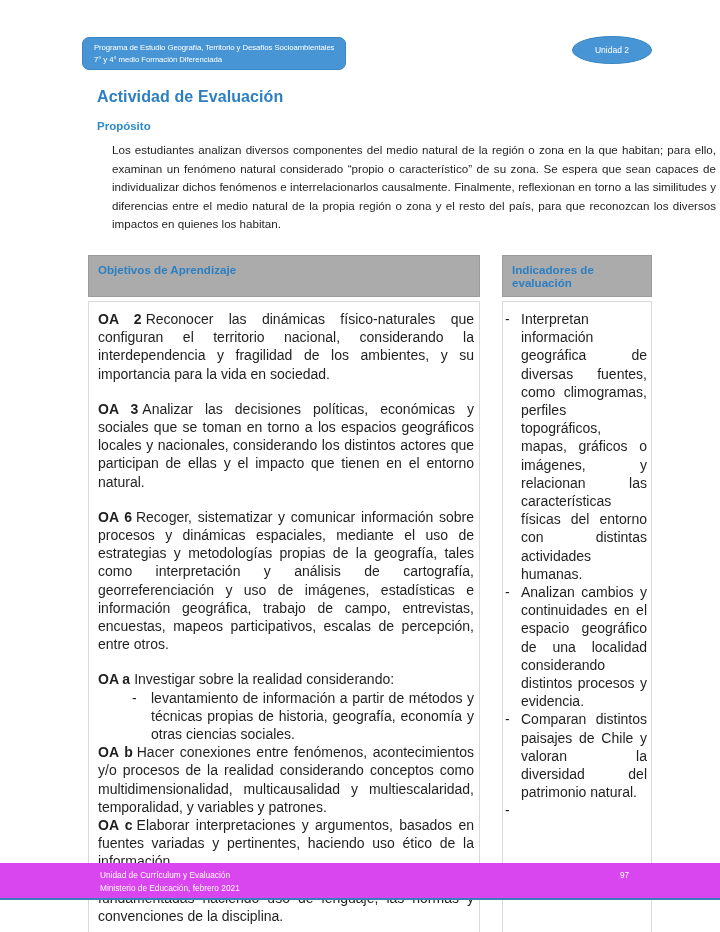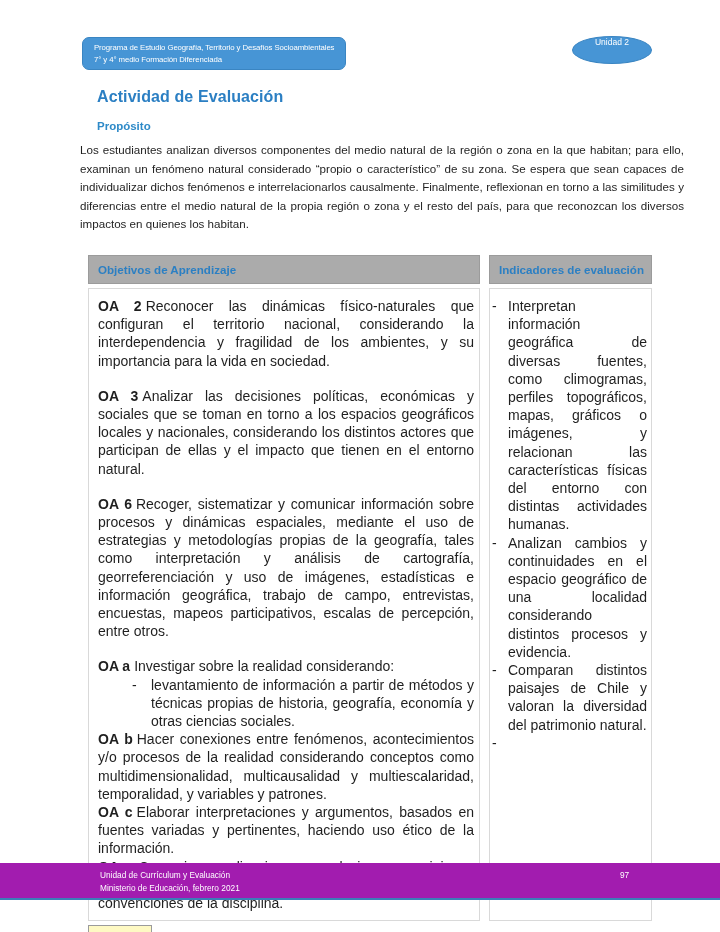--- a/index.html
+++ b/index.html
@@ -10,38 +10,38 @@
   
   .program-box{
     position:absolute;left:82px;top:37px;
     background:#4795d5;border:1px solid #3a85c2;border-radius:7px;
     color:#ffffff;font-size:7.8px;line-height:1.5;padding:4px 11px;
     white-space:nowrap;letter-spacing:-0.1px;
   }
   .unit-badge{
     position:absolute;left:572px;top:36px;width:78px;height:26px;
     background:#4795d5;border:1px solid #3a85c2;border-radius:50%;
-    color:#ffffff;font-size:8.5px;display:flex;justify-content:center;
+    color:#ffffff;font-size:8.5px;display:flex;align-items:center;justify-content:center;
   }
   
   .doc-title{
     position:absolute;left:97px;top:88px;margin:0;
     color:#2b7fc3;font-size:16px;font-weight:bold;letter-spacing:0.1px;
   }
   .purpose-heading{
     position:absolute;left:97px;top:120px;margin:0;
     color:#2e8ac8;font-size:11.5px;font-weight:bold;
   }
   .purpose-text{
-    position:absolute;left:80px;top:141px;width:604px;margin:0;
+    position:absolute;left:112px;top:141px;width:604px;margin:0;
     font-size:11.6px;line-height:18.6px;text-align:justify;
   }
   
   .doc-table{position:absolute;left:88px;top:255px;width:564px;}
-  .t-row{display:flex;gap:9px;margin-bottom:4px;align-items:stretch;}
+  .t-row{display:flex;gap:22px;margin-bottom:4px;align-items:stretch;}
   .cell-left{width:392px;box-sizing:border-box;}
   .cell-right{flex:1;box-sizing:border-box;}
   .head-cell{
     background:#ababab;border:1px solid #9b9b9b;
     color:#2b7fc3;font-weight:bold;font-size:11.6px;
     padding:7px 5px 7px 9px;
   }
   .body-cell{
     background:#ffffff;border:1px solid #d9d9d9;
     font-size:14px;line-height:18.2px;
@@ -61,21 +61,21 @@
     width:64px;box-sizing:border-box;background:#fef9c3;border:1px solid #9b9b9b;
     color:#2b7fc3;font-weight:bold;font-size:11.4px;padding:5px 4px 5px 9px;
   }
   .dur-value-cell{
     flex:1;box-sizing:border-box;background:#ababab;border:1px solid #9b9b9b;
     color:#1f1f1f;font-size:11.4px;padding:5px 9px 5px 14px;
   }
   
   .footer-bar{
     position:absolute;left:0;top:863px;width:720px;height:37px;
-    background:#a21caf;border-bottom:2px solid #3a7fb8;box-sizing:border-box;
+    background:#d946ef;border-bottom:2px solid #3a7fb8;box-sizing:border-box;
     color:#ffffff;font-size:8.3px;line-height:1.55;
   }
   .footer-text{position:absolute;left:100px;top:6px;}
   .footer-page{position:absolute;left:620px;top:6px;}
 </style>
 </head>
 <body>
 
 <div class="page">
 

